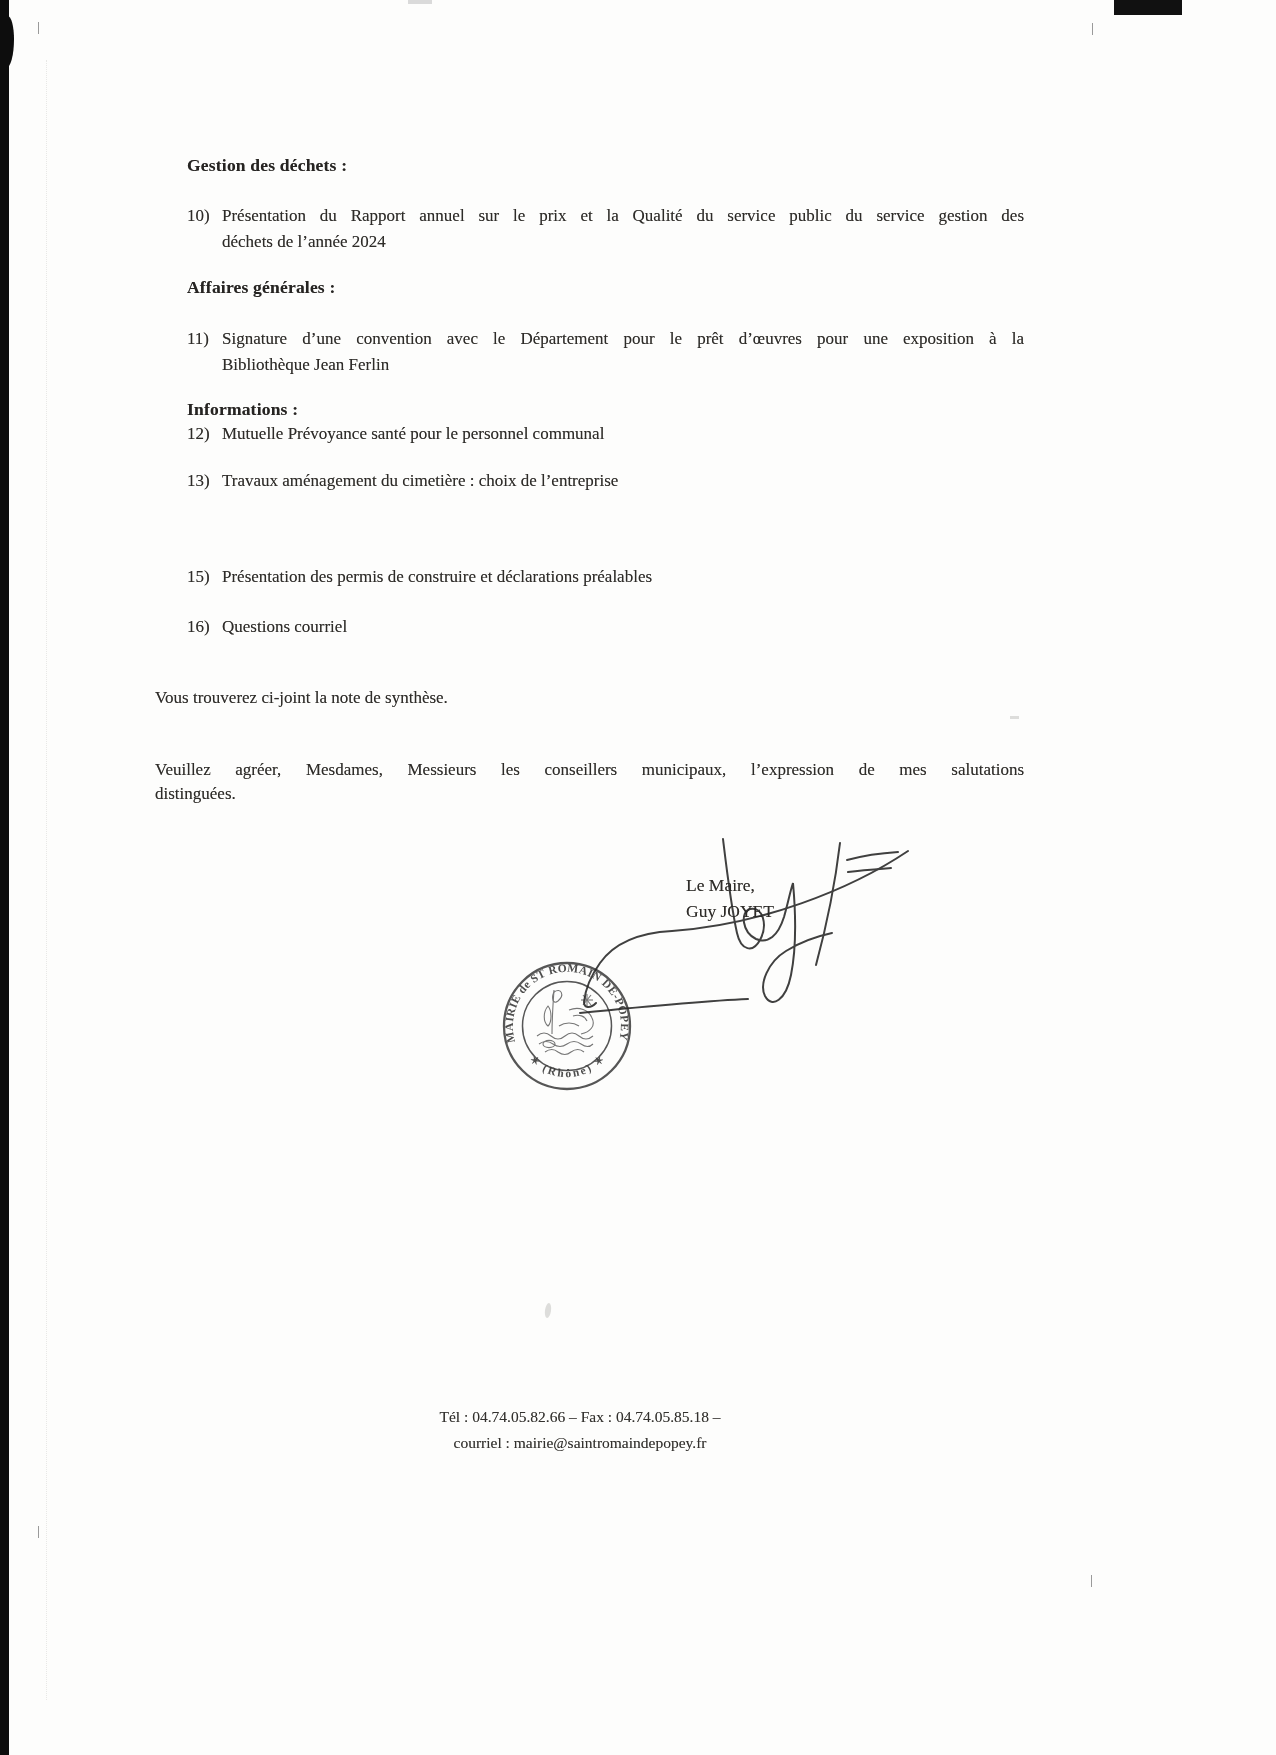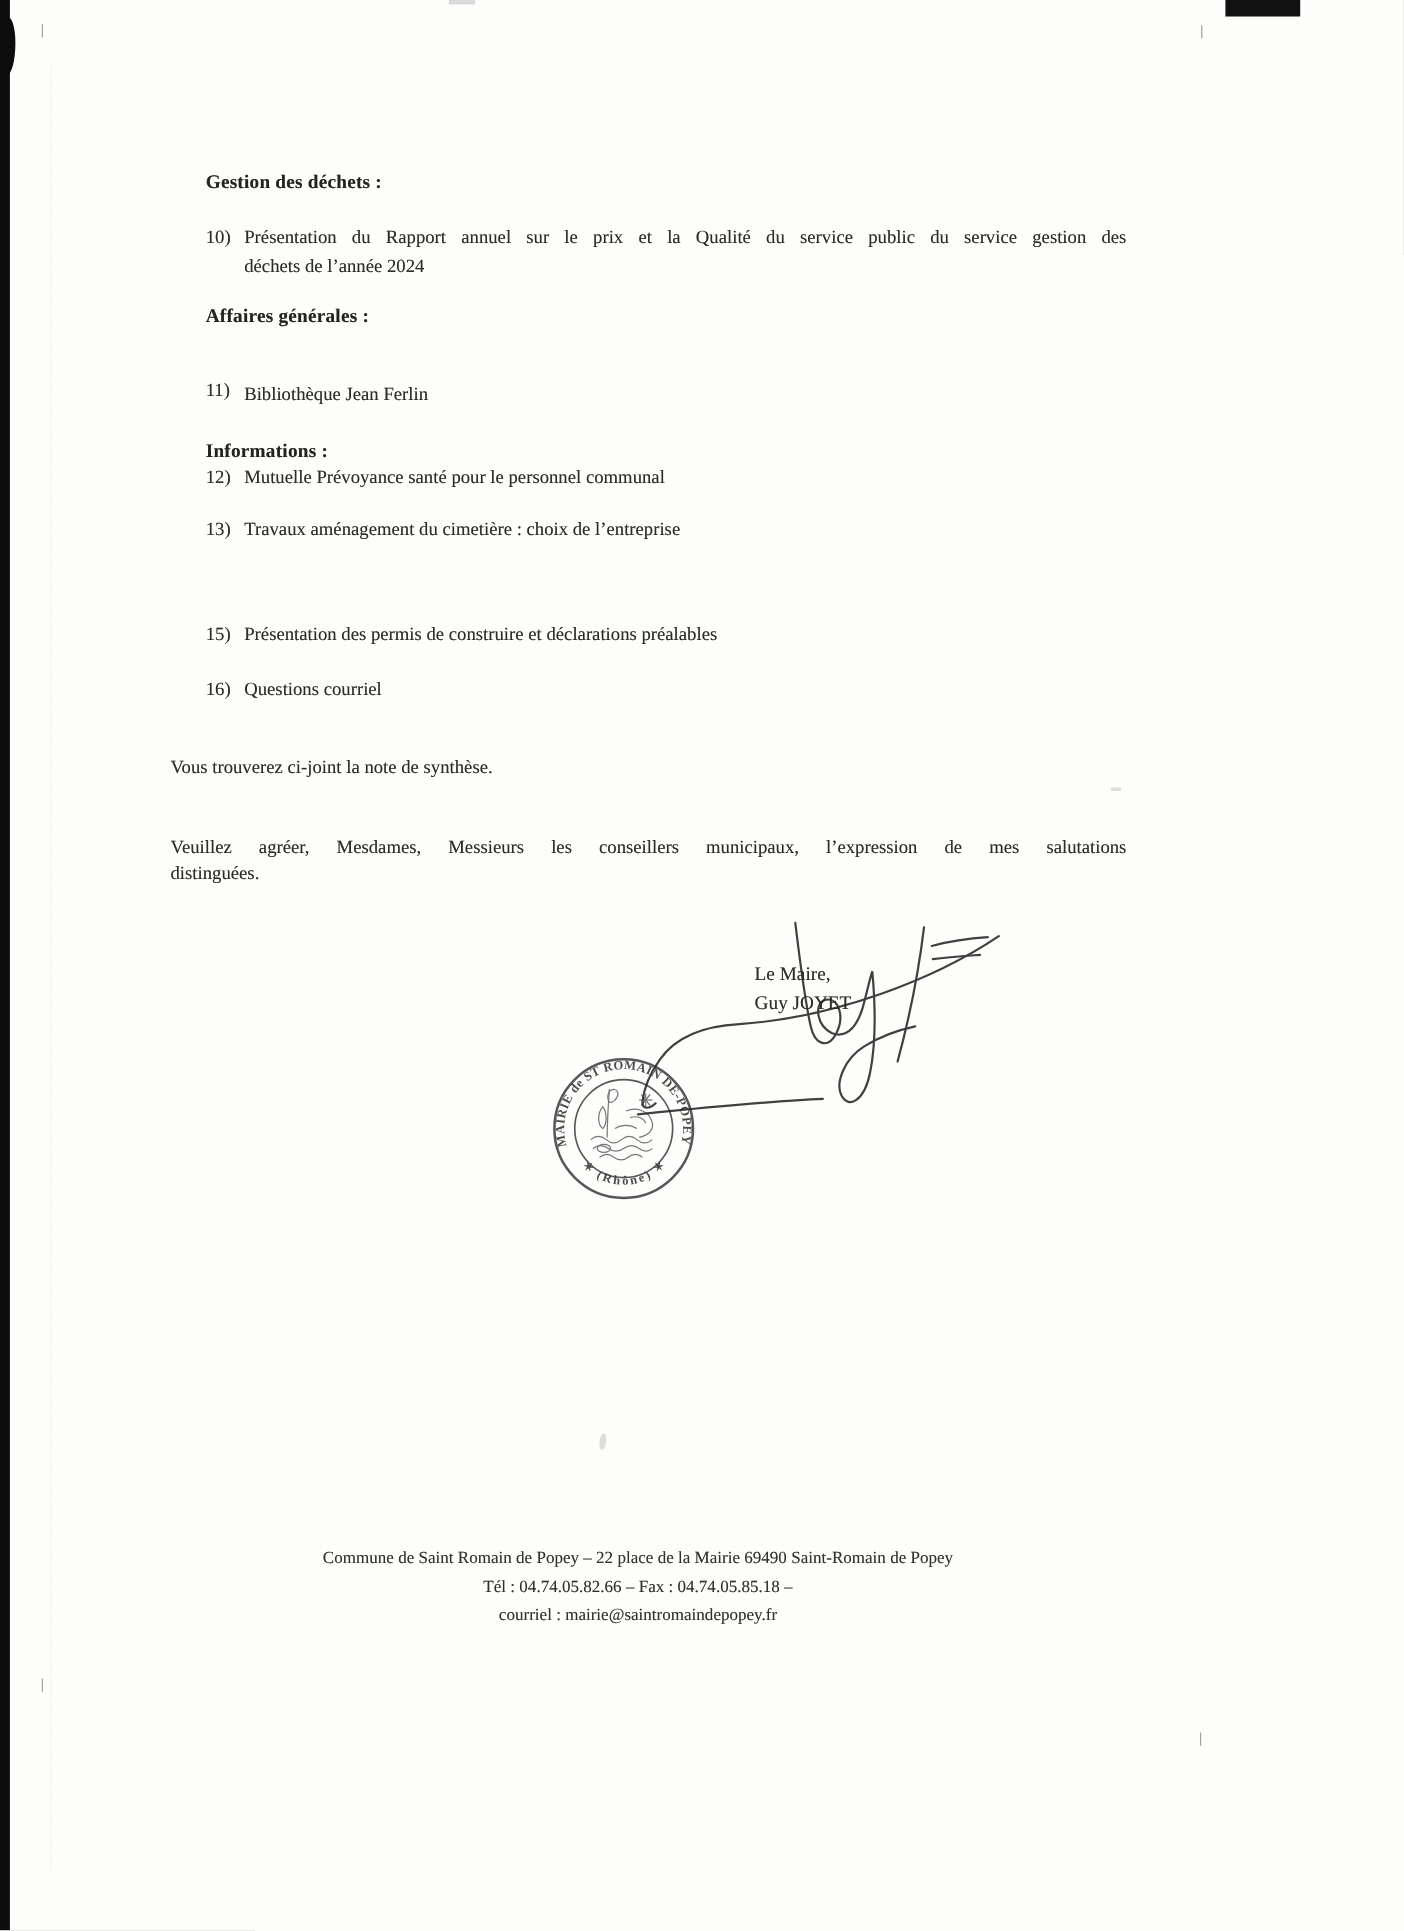--- a/index.html
+++ b/index.html
@@ -76,23 +76,24 @@
   <div class="item item2" style="top:203px;">
     <span class="num">10)</span>
     <span class="lines">
       <span class="jline" style="display:block;">Présentation du Rapport annuel sur le prix et la Qualité du service public du service gestion des</span>
       <span class="wrapline" style="display:block;">déchets de l’année 2024</span>
     </span>
   </div>
 
   <div class="txt heading" style="left:187px;top:277px;">Affaires générales :</div>
 
-  <div class="item item2" style="top:342px;">
+  <div class="item item2" style="top:326px;">
     <span class="num">11)</span>
     <span class="lines">
+      <span class="jline" style="display:block;">Signature d’une convention avec le Département pour le prêt d’œuvres pour une exposition à la</span>
       <span class="wrapline" style="display:block;">Bibliothèque Jean Ferlin</span>
     </span>
   </div>
 
   <div class="txt heading" style="left:187px;top:399px;">Informations :</div>
 
   <div class="item" style="top:424px;">
     <span class="num">12)</span>
     <span class="single">Mutuelle Prévoyance santé pour le personnel communal</span>
   </div>
@@ -166,18 +167,17 @@
       <path d="M 908 851 C 850 890 760 925 672 931 C 634 933 612 946 600 963 C 590 977 585 992 584 1002 C 584 1008 590 1009 596 1003"></path>
       <path d="M 580 1013 C 630 1008 700 1001 748 999"></path>
       <path d="M 723 839 C 727 872 731 906 737 933 C 741 951 753 953 760 940 C 768 925 763 906 750 909 C 740 912 742 932 756 939 C 768 944 778 936 784 917 C 788 903 790 892 793 883 C 795 905 797 945 791 975 C 786 1000 772 1009 765 996 C 759 984 768 962 786 951 C 802 941 818 936 832 933"></path>
       <path d="M 840 843 C 835 885 826 928 816 965"></path>
       <path d="M 847 860 C 862 856 882 853 898 852"></path>
       <path d="M 848 872 C 863 870 878 869 891 868"></path>
     </g>
   </svg>
 
   <div id="footer">
-    <div>Commune de Saint Romain de Popey – 22 place de la Mairie 69490 Saint-Romain de Popey</div>
     <div>Tél : 04.74.05.82.66 – Fax : 04.74.05.85.18 –</div>
     <div>courriel : mairie@saintromaindepopey.fr</div>
   </div>
 
 </div>
 
 </body></html>

